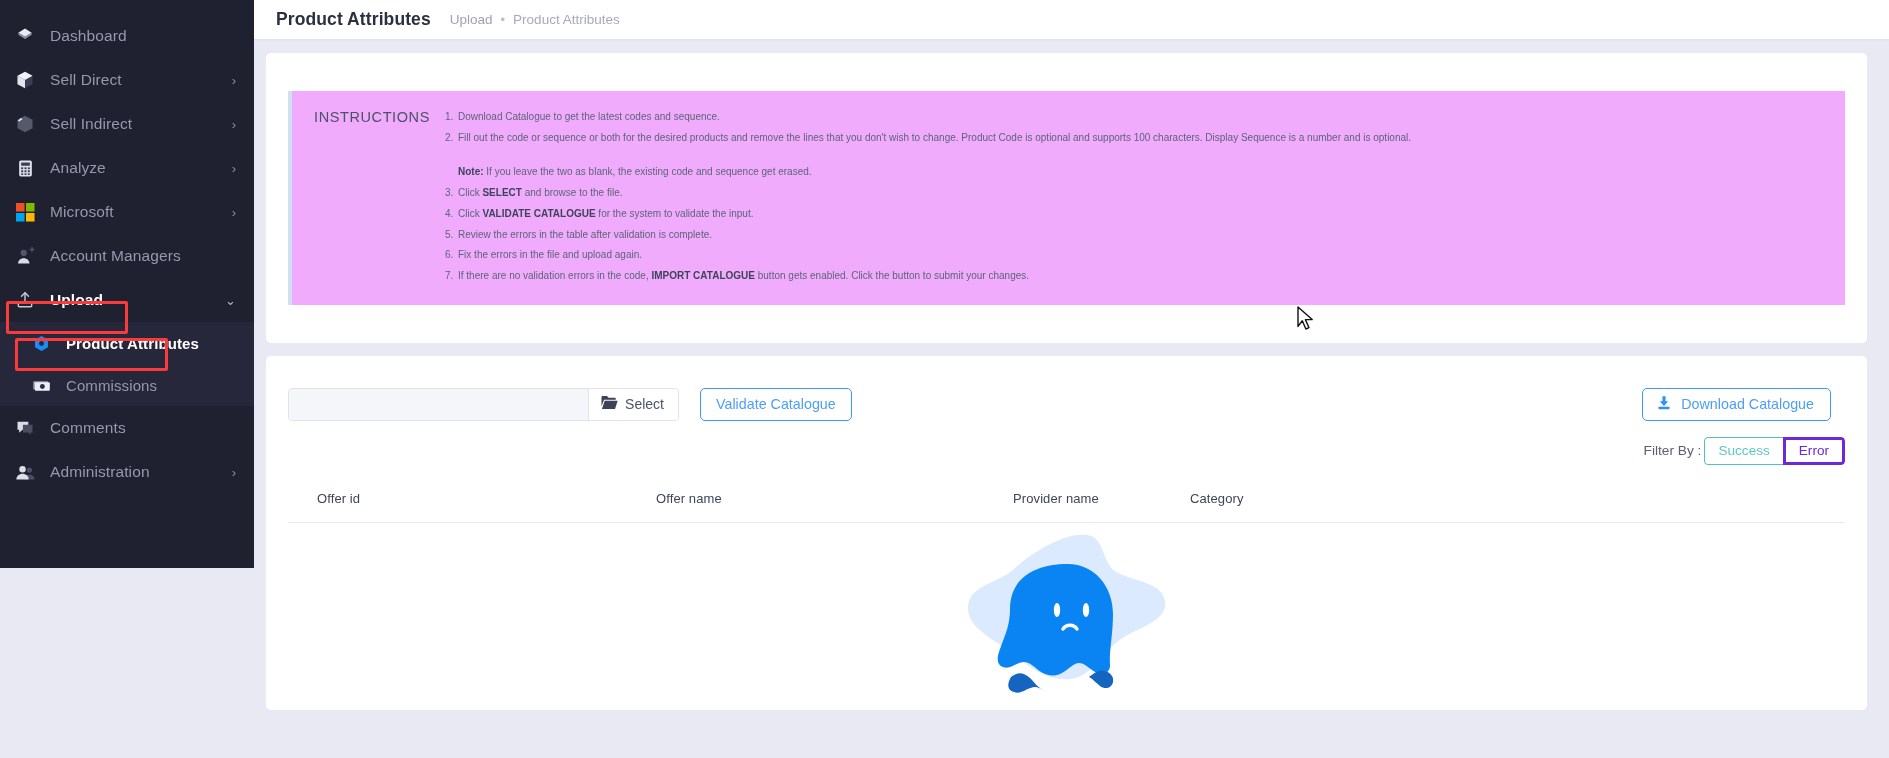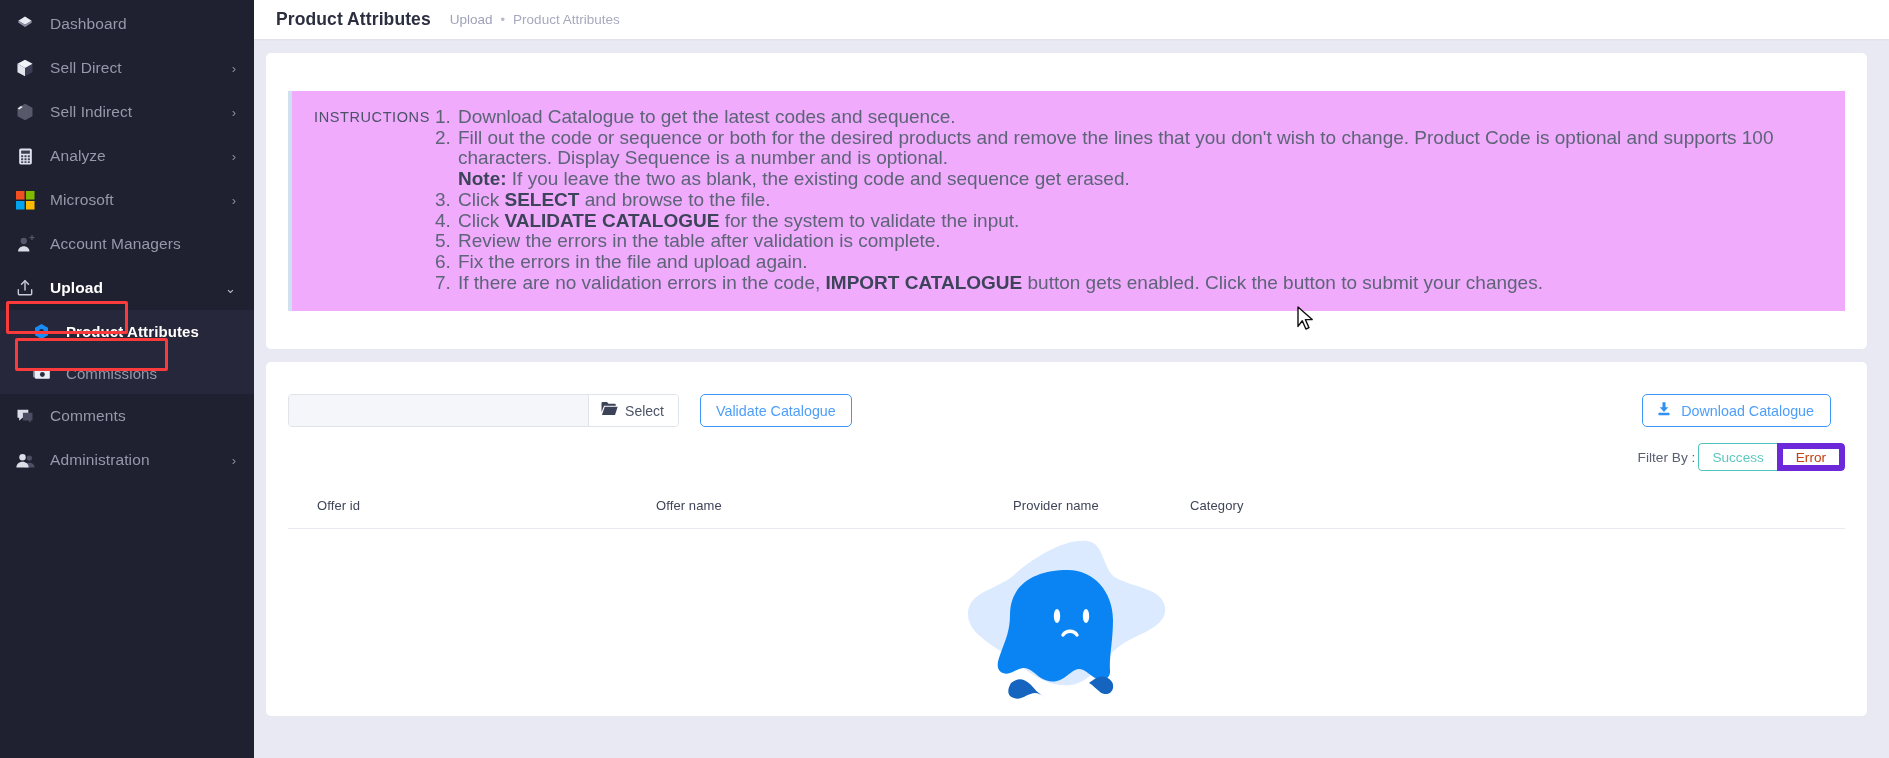--- a/index.html
+++ b/index.html
@@ -6,24 +6,24 @@
   html, body {
     width: 1889px; height: 758px;
     overflow: hidden;
     font-family: "Liberation Sans", sans-serif;
     background: #e9e9f3;
   }
   .app { display: flex; width: 1889px; height: 758px; position: relative; }
 
   
   .sidebar {
-    width: 254px; min-width: 254px; height: 758px;
+    width: 254px; min-width: 254px; height: 568px;
     background: #1f2030;
     position: relative;
-    padding-top: 2px;
+    padding-top: 14px;
     overflow: hidden;
     text-align: right;
   }
   .nav-item {
     display: flex; align-items: center;
     height: 44px;
     padding: 0 18px 0 12px;
     position: relative;
     cursor: pointer;
   }
@@ -118,25 +118,25 @@
   }
   .instructions-label {
     font-size: 14.5px; color: #4a5168; letter-spacing: .6px;
     min-width: 124px; padding-top: 2px;
   }
   .instructions ol {
     list-style: decimal; padding-left: 18px; margin: 0;
     color: #5d6478;
   }
   .instructions ol li {
-    font-size: 19px; line-height: 20.7px; color: #5d6478;
+    font-size: 10px; line-height: 20.7px; color: #5d6478;
     padding-left: 2px;
   }
   .instructions ol li b { color: #3d4459; font-weight: bold; }
-  .note { display: block; margin-top: 0; }
+  .note { display: block; margin-top: 14px; }
   .note b { color: #3d4459; }
 
   
   .upload-row { display: flex; align-items: center; position: relative; }
   .file-input {
     display: flex; align-items: stretch;
     width: 391px; height: 33px;
     border: 1px solid #dfe3ea; border-radius: 4px;
     overflow: hidden; background: #f4f6f9;
   }
@@ -172,21 +172,21 @@
     margin-top: 16px;
   }
   .filter-label { font-size: 13.7px; color: #5a6072; margin-right: 3px; }
   .seg { display: flex; height: 28px; border-radius: 4px; overflow: hidden; }
   .seg-btn {
     display: flex; align-items: center; padding: 0 13px;
     font-size: 13.6px; background: #ffffff; cursor: pointer;
   }
   .seg-success { color: #5fc6c0; border: 1px solid #4fc3bd; border-right: none;
                  border-radius: 4px 0 0 4px; }
-  .seg-error { color: #c2410c; border: 6px solid #6d28d9; border-radius: 0 4px 4px 0; }
+  .seg-error { color: #6d28d9; border: 3px solid #6d28d9; border-radius: 0 4px 4px 0; }
 
   
   .table-wrap { margin-top: 23px; }
   .thead {
     display: flex; align-items: center;
     height: 35px;
     border-bottom: 1px solid #e7eaf0;
     padding-bottom: 12px;
   }
   .th {

